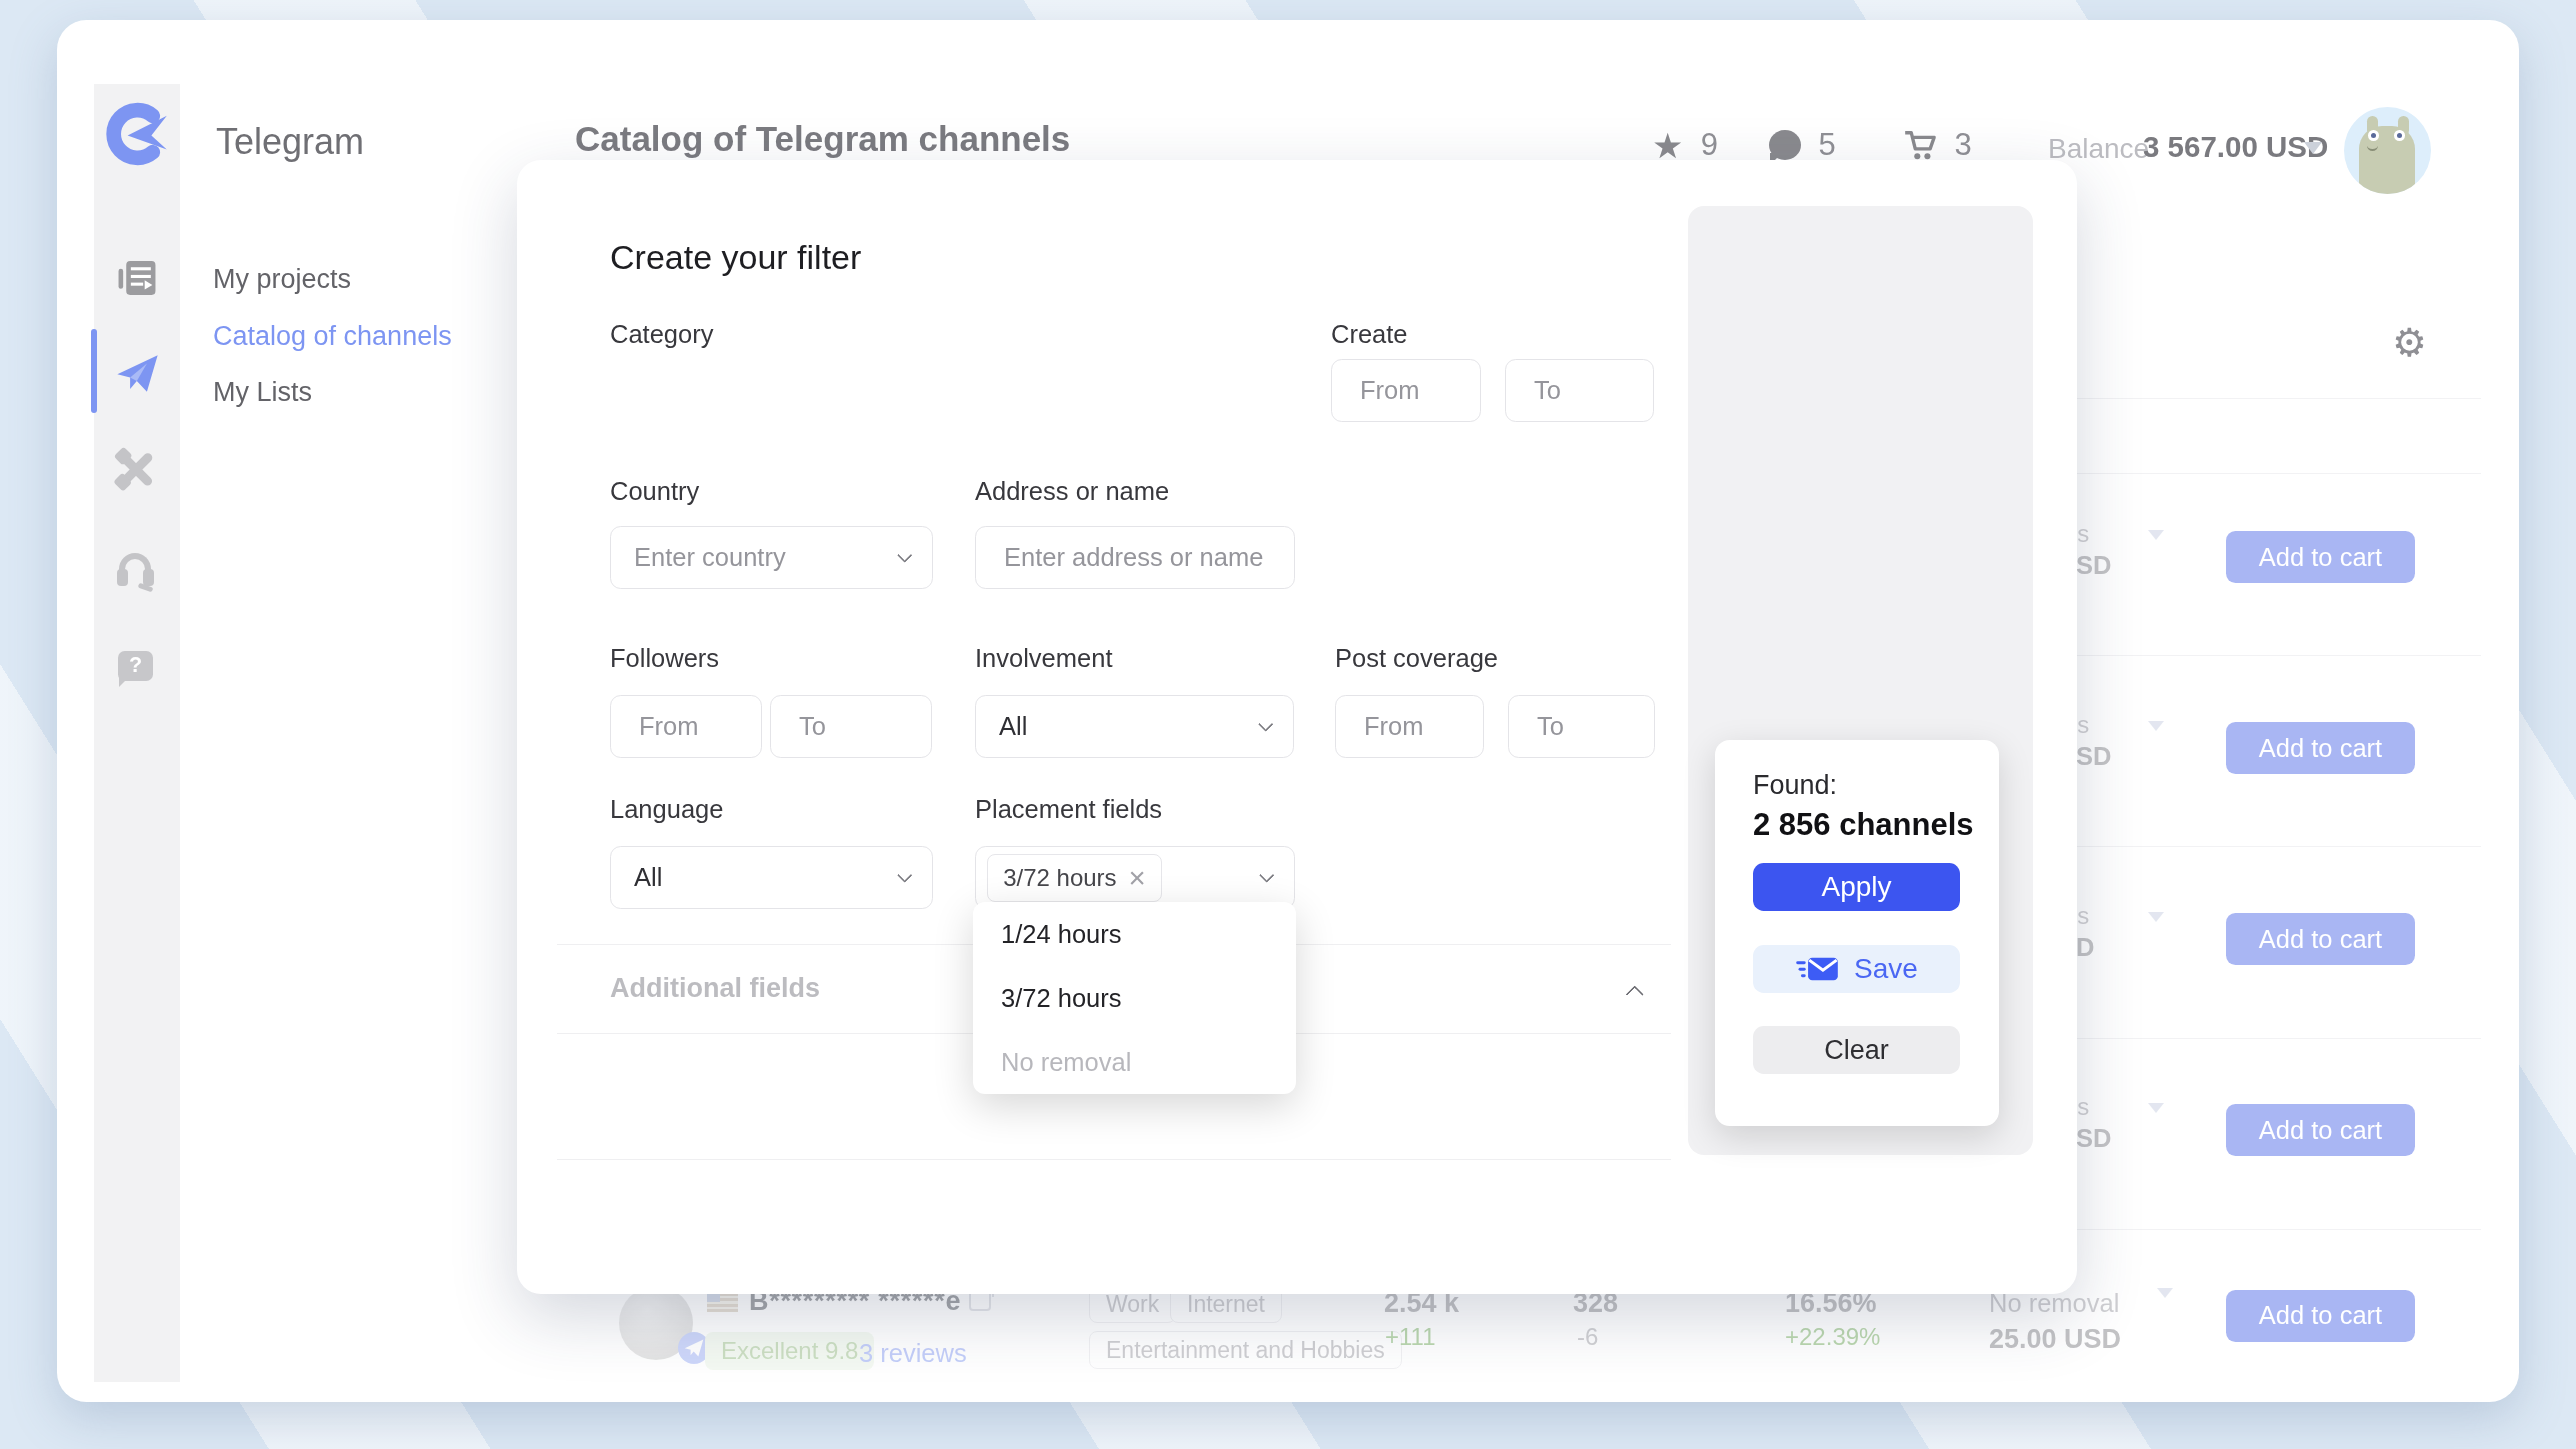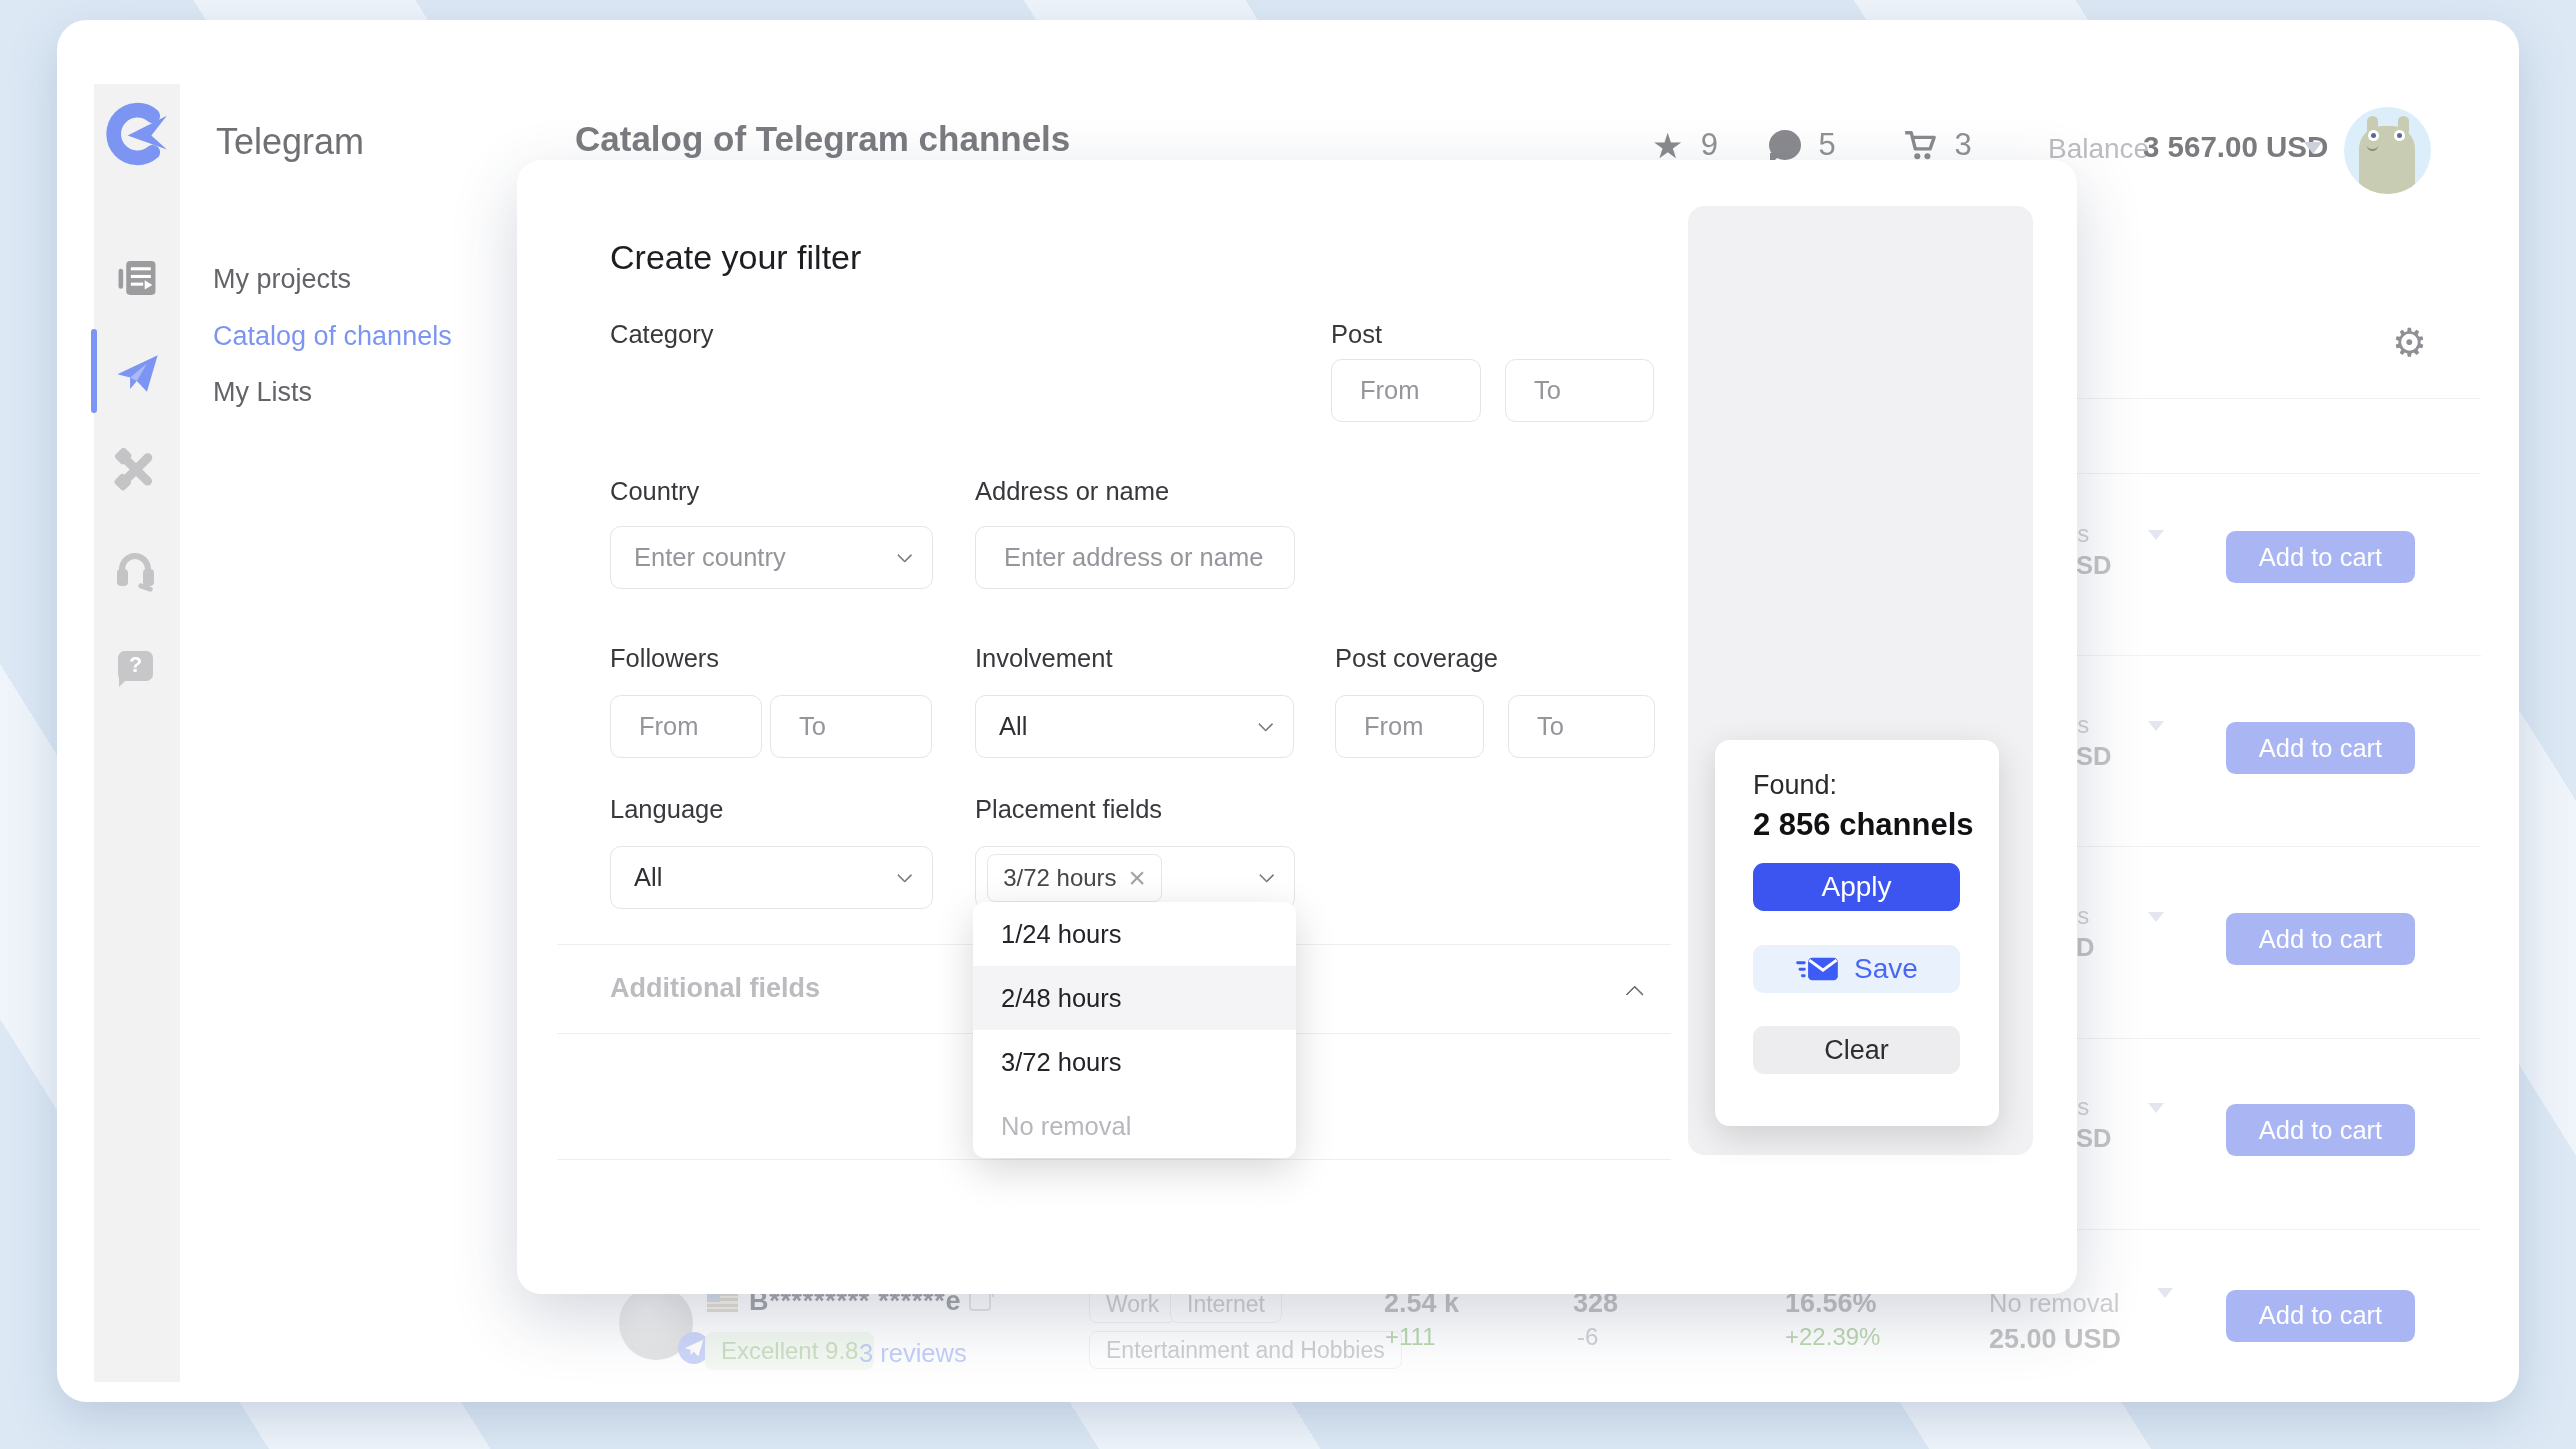--- a/index.html
+++ b/index.html
@@ -266,21 +266,21 @@
       <span class="fmt-caret"><span class="caret"></span></span>
       <span class="price-b">25.00 USD</span>
       <span class="cart-btn" style="left:1607px;top:8.7px">Add to cart</span>
     </div>
   </div>
 
   <div class="modal">
     <div class="modal-title">Create your filter</div>
 
     <div class="flabel" style="left:93px;top:160px">Category</div>
-    <div class="flabel" style="left:814px;top:160px">Post</div>
+    <div class="flabel" style="left:814px;top:160px">Create</div>
     <input class="control" style="left: 814px; top: 199px; width: 150px;" placeholder="From">
     <input class="control" style="left: 988px; top: 199px; width: 149px;" placeholder="To">
 
     <div class="flabel" style="left:93px;top:317px">Country</div>
     <div class="control" style="left:93px;top:366px;width:323px">
       <span class="ph">Enter country</span>
       <span class="chev"></span>
     </div>
     <div class="flabel" style="left:458px;top:317px">Address or name</div>
     <input class="control" style="left: 458px; top: 366px; width: 320px;" placeholder="Enter address or name">
@@ -312,21 +312,20 @@
     </div>
 
     <div class="divider" style="top:784px"></div>
     <div class="addl">Additional fields</div>
     <div class="chev-up"></div>
     <div class="divider" style="top:873px"></div>
     <div class="divider" style="top:999px"></div>
 
     <div class="dropdown">
       <div class="opt">1/24 hours</div>
-      <div class="opt hl">2/48 hours</div>
       <div class="opt">3/72 hours</div>
       <div class="opt muted">No removal</div>
     </div>
 
     <div class="gray-panel"></div>
     <div class="found-card">
       <div class="found-label">Found:</div>
       <div class="found-value">2 856 channels</div>
       <div class="btn btn-apply">Apply</div>
       <div class="btn btn-save">

